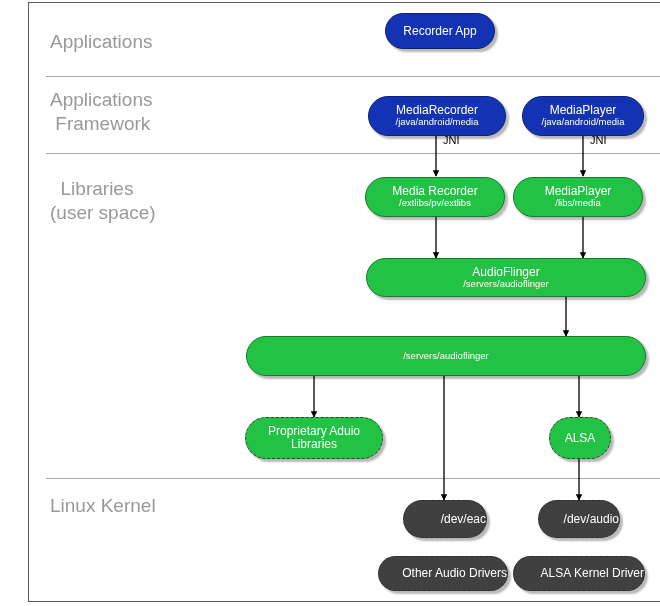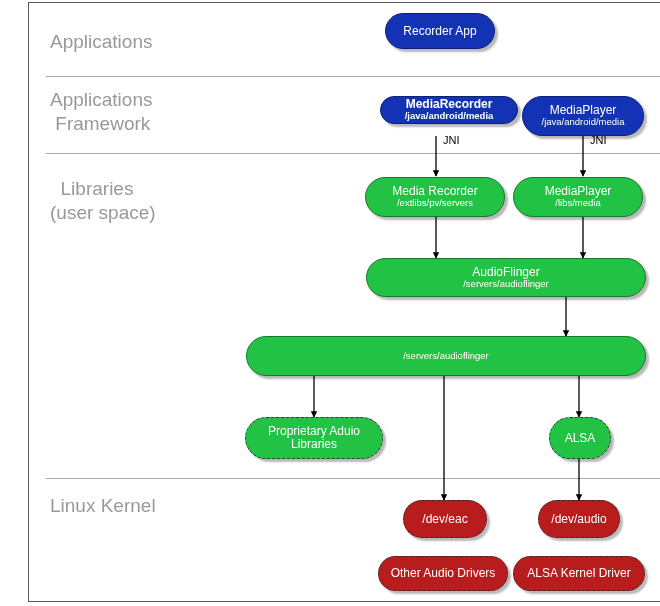--- a/index.html
+++ b/index.html
@@ -81,22 +81,23 @@
   }
   .node.blue {
     background: #1433b4;
     border: 1px solid #0d2275;
   }
   .node.green {
     background: #22c244;
     border: 1px solid #167a2c;
   }
   .node.red {
-    background: #b91c1c;
+    background: #404040;
     border: 1px solid #7a0707;
+    align-items: flex-end;
   }
   .node.dashed {
     border-style: dashed;
     border-width: 1.5px;
     border-color: #3a3a3a;
   }
   .node.red.dashed { border-color: #2e2e2e; }
   .node.green.dashed { border-color: #3a3a3a; }
 </style>
 </head>
@@ -147,33 +148,33 @@
   </svg>
 
   <div class="jni-label" style="left:419px; top:134px;">JNI</div>
   <div class="jni-label" style="left:566px; top:134px;">JNI</div>
 
   <div class="node blue" style="left:361px; top:13px; width:110px; height:36px;">
     <span class="t1">Recorder App</span>
   </div>
 
 
-  <div class="node blue" style="left:356px; top:96px; width:138px; height:28px;font-weight:bold;">
+  <div class="node blue" style="left:344px; top:96px; width:138px; height:40px;">
     <span class="t1">MediaRecorder</span>
     <span class="t2">/java/android/media</span>
   </div>
 
   <div class="node blue" style="left:498px; top:96px; width:122px; height:40px;">
     <span class="t1">MediaPlayer</span>
     <span class="t2">/java/android/media</span>
   </div>
 
   <div class="node green" style="left:341px; top:177px; width:140px; height:40px;">
     <span class="t1">Media Recorder</span>
-    <span class="t2">/extlibs/pv/servers</span>
+    <span class="t2">/extlibs/pv/extlibs</span>
   </div>
 
   <div class="node green" style="left:489px; top:177px; width:130px; height:40px;">
     <span class="t1">MediaPlayer</span>
     <span class="t2">/libs/media</span>
   </div>
 
   <div class="node green" style="left:342px; top:258px; width:280px; height:39px;">
     <span class="t1">AudioFlinger</span>
     <span class="t2">/servers/audioflinger</span>

